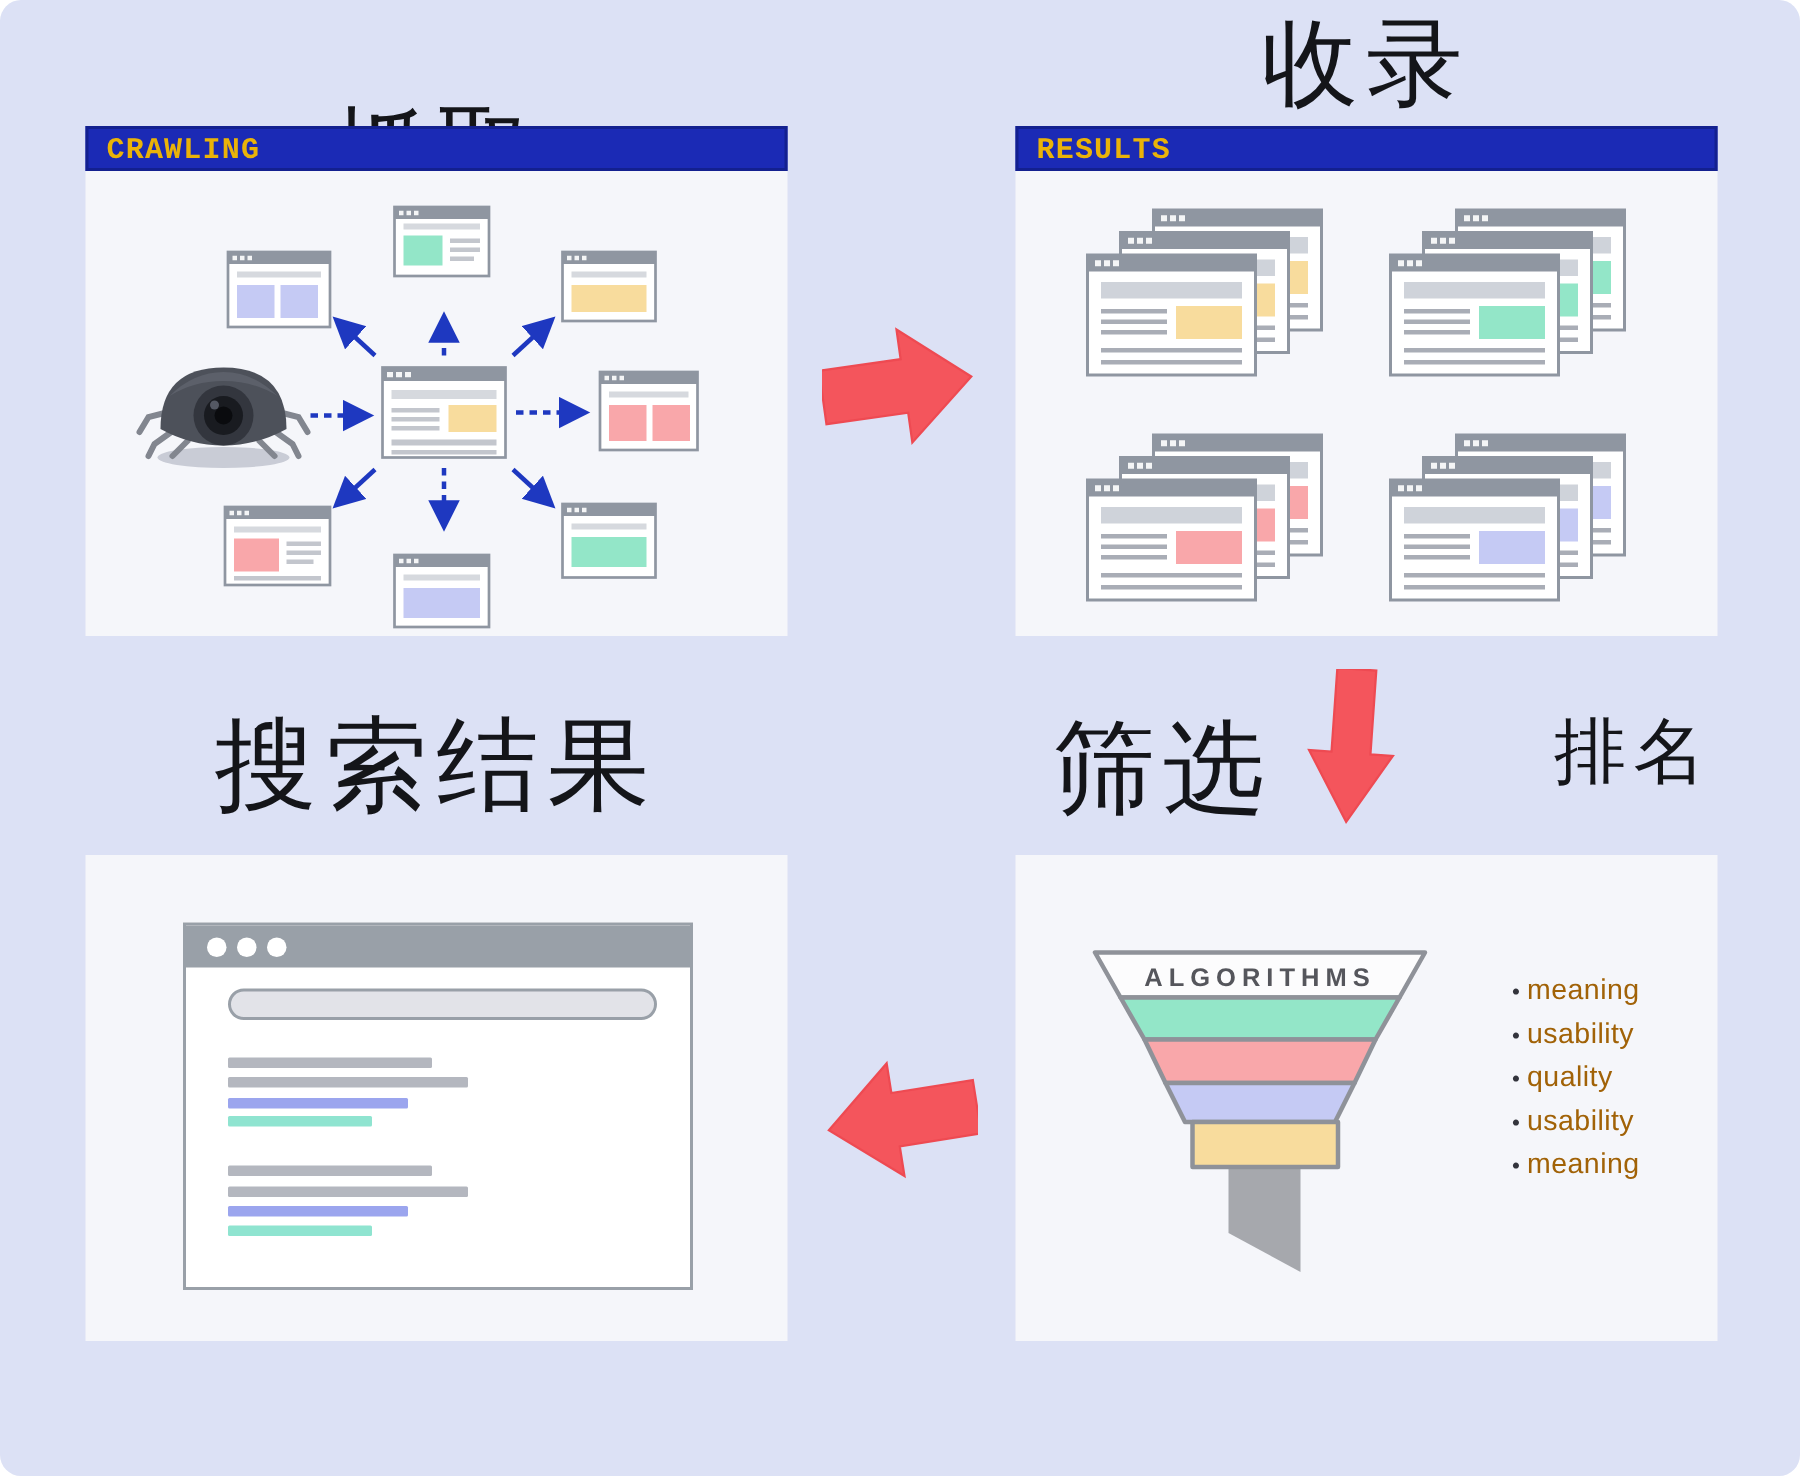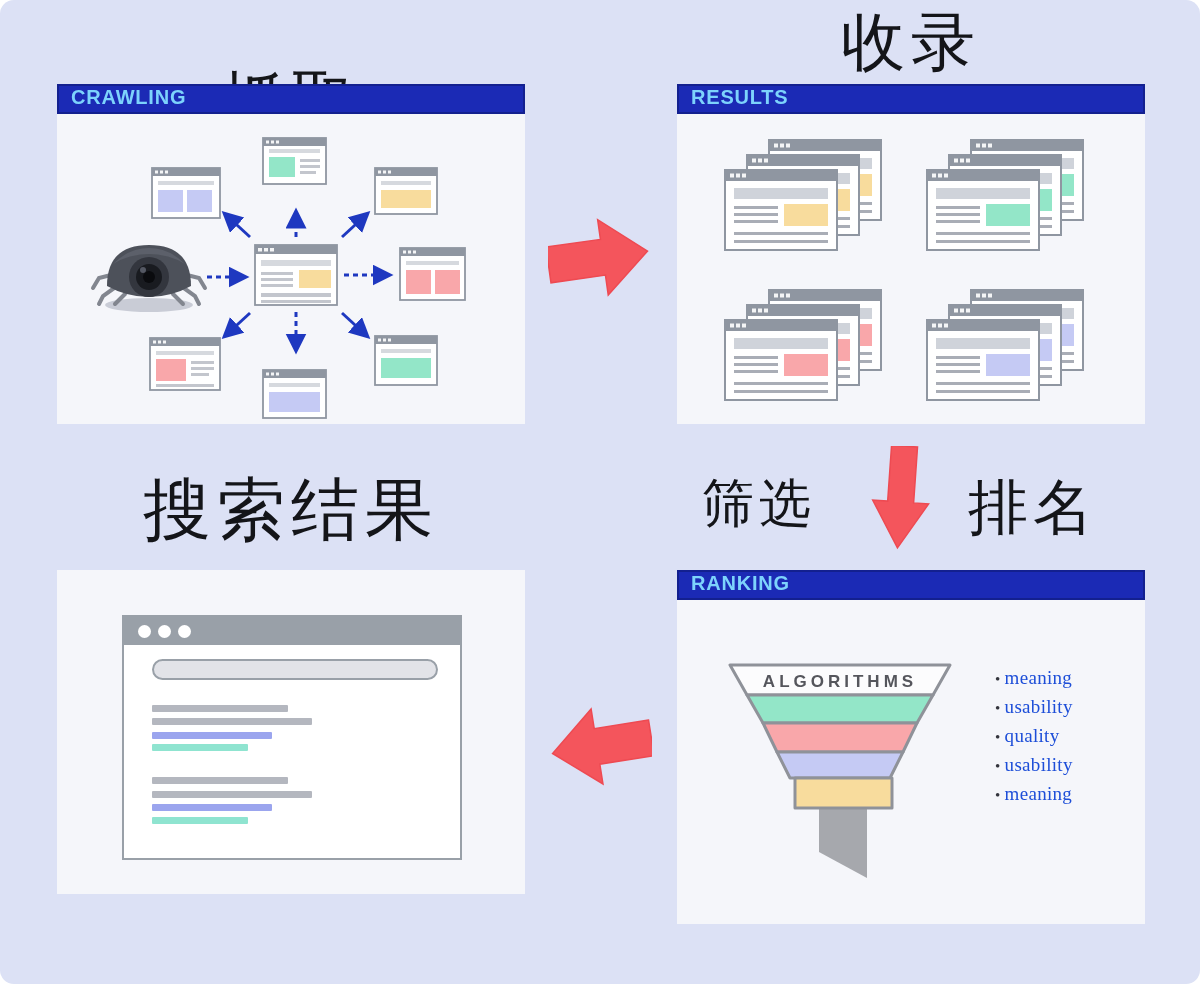--- a/index.html
+++ b/index.html
@@ -10,29 +10,29 @@
   }
   .cn-title{
     position:absolute;font-family:"Liberation Serif","DejaVu Serif",serif;
     color:#141519;font-size:64px;line-height:1.08;letter-spacing:5px;
     white-space:nowrap;
   }
   .cn-center{width:468px;text-align:center;letter-spacing:6px;}
   .panel{position:absolute;width:468px;}
   .panel-header{
     height:30px;background:#1b2ab5;border:2px solid #13208f;box-sizing:border-box;
-    display:flex;align-items:flex-start;padding-left:12px;
-    color:#7dd3fc;font-weight:800;font-size:20px;letter-spacing:0.8px;
+    display:flex;align-items:flex-end;padding-left:12px;
+    color:#eab308;font-weight:800;font-size:20px;letter-spacing:0.8px;font-family:Liberation Mono, monospace;
   }
   .panel-body{position:relative;background:#f5f6fa;width:468px;}
   .body-310{height:310px;} .body-320{height:324px;}
   .red-arrow{position:absolute;}
   .bullets{
-    position:absolute;left:318px;top:64px;margin:0;padding:0;list-style:none;
-    font-size:19px;line-height:28px;color:#1d4ed8;letter-spacing:0.3px;font-family:Liberation Serif, serif;
+    position:absolute;left:318px;top:64px;margin:13px;padding:0;list-style:none;
+    font-size:19px;line-height:28px;color:#a16207;letter-spacing:0.3px;
   }
   .bullets li::before{content:"• ";color:#33343c;font-size:15px;}
   
   .sr-window{position:absolute;left:65px;top:45px;width:340px;height:245px;
     background:#ffffff;border:2px solid #99a0a8;box-sizing:border-box;}
   .sr-titlebar{height:28px;background:#99a0a8;display:flex;align-items:center;
     padding-left:14px;gap:7px;}
   .sr-dot{width:13px;height:13px;border-radius:50%;background:#ffffff;}
   .sr-search{position:absolute;left:28px;top:42px;width:282px;height:17px;
     background:#e2e3e8;border:2px solid #99a0a8;border-radius:11px;}
@@ -41,22 +41,22 @@
   svg text{font-family:"Liberation Sans","DejaVu Sans",sans-serif;}
 </style>
 </head>
 <body>
 
 <div class="canvas">
 
   <div class="cn-title cn-center" style="left:57px;top:22px;margin-top:44px;">抓取</div>
   <div class="cn-title cn-center" style="left:677px;top:8px;">收录</div>
   <div class="cn-title cn-center" style="left:57px;top:474px;font-size:68px;">搜索结果</div>
-  <div class="cn-title" style="left:702px;top:476px;font-size:52px;">筛选</div>
-  <div class="cn-title" style="left:968px;top:476px;font-size:60px;text-align:right;">排名</div>
+  <div class="cn-title" style="left:702px;top:476px;font-size:68px;">筛选</div>
+  <div class="cn-title" style="left:1036px;top:476px;font-size:48px;text-align:right;">排名</div>
 
   <svg class="red-arrow" style="left:548px;top:218px;" width="104" height="84" viewBox="0 0 104 84">
     <polygon points="0,22 55,22 55,2 100,40 55,78 55,58 0,58" fill="#f4555c" stroke="#ee4a52" stroke-width="1.5" transform="rotate(-8 50 40)"></polygon>
   </svg>
   <svg class="red-arrow" style="left:868px;top:446px;" width="66" height="106" viewBox="0 0 66 106">
     <polygon points="20,0 46,0 46,56 61,56 33,102 5,56 20,56" fill="#f4555c" stroke="#ee4a52" stroke-width="1.5" transform="rotate(4 33 51)"></polygon>
   </svg>
   <svg class="red-arrow" style="left:548px;top:706px;" width="104" height="84" viewBox="0 0 104 84">
     <polygon points="104,22 49,22 49,2 4,40 49,78 49,58 104,58" fill="#f4555c" stroke="#ee4a52" stroke-width="1.5" transform="rotate(-9 52 40)"></polygon>
   </svg>
@@ -268,23 +268,20 @@
         <div class="ln ln-teal" style="left:28px;top:127px;width:96px;"></div>
         <div class="ln ln-gray" style="left:28px;top:160px;width:136px;"></div>
         <div class="ln ln-gray" style="left:28px;top:174px;width:160px;"></div>
         <div class="ln ln-blue" style="left:28px;top:187px;width:120px;"></div>
         <div class="ln ln-teal" style="left:28px;top:200px;width:96px;"></div>
       </div>
     </div>
   </div>
 
   <div class="panel" style="left:677px;top:570px;">
-    <div class="panel-header">
-      <span>RANKING</span>
-    </div>
     <div class="panel-body body-320">
       <svg width="468" height="320" viewBox="0 0 468 320" style="position:absolute;left:0;top:0;">
         <polygon points="142,208 190,208 190,278 142,252" fill="#a6a8ad"></polygon>
         <g stroke="#8f9299" stroke-width="3" stroke-linejoin="round">
           <polygon points="53,65 273,65 256,95 70,95" fill="#fcfcfd"></polygon>
           <polygon points="70,95 256,95 240,123 86,123" fill="#93e6c8"></polygon>
           <polygon points="86,123 240,123 226,152 100,152" fill="#f9a7aa"></polygon>
           <polygon points="100,152 226,152 213,178 113,178" fill="#c5caf4"></polygon>
           <rect x="118" y="178" width="97" height="30" fill="#f8dc9d"></rect>
         </g>

